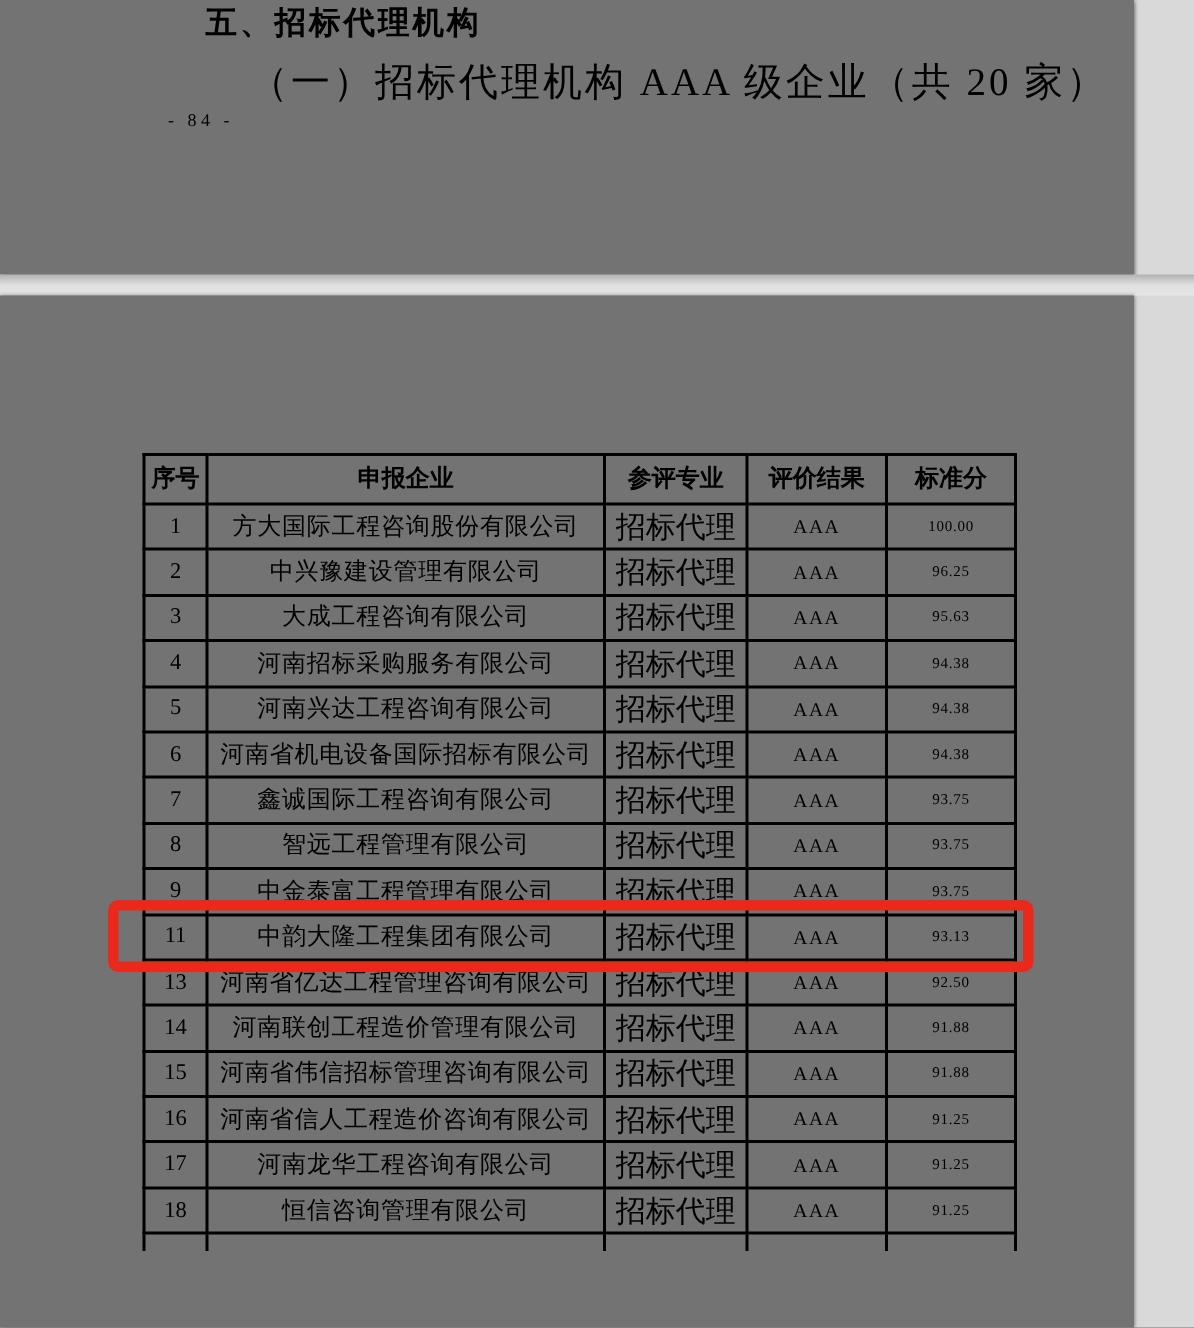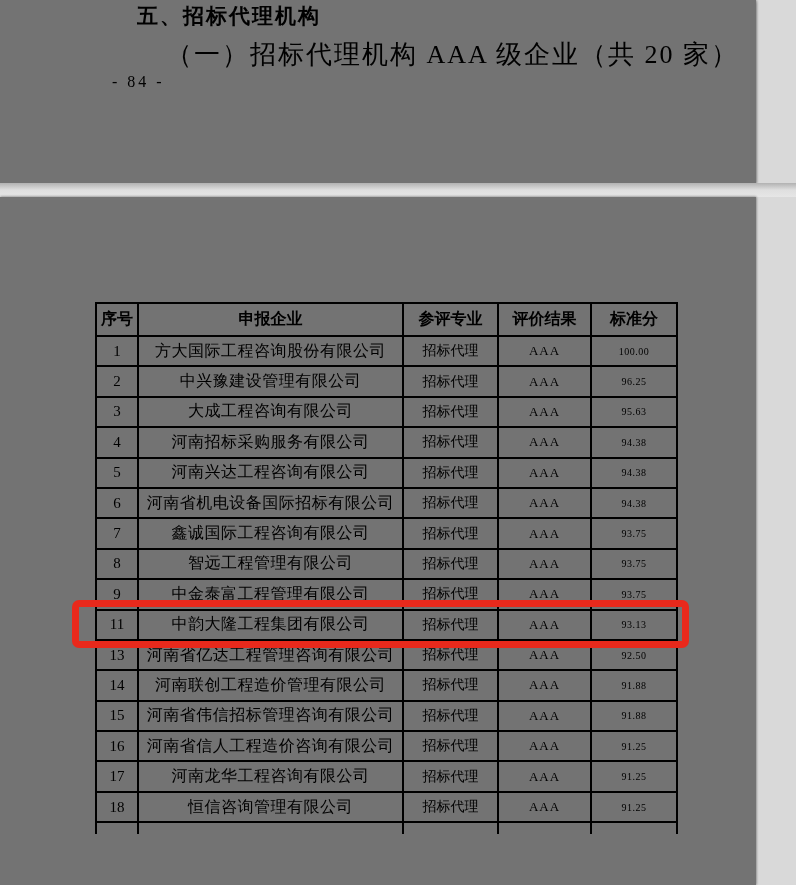--- a/index.html
+++ b/index.html
@@ -32,21 +32,21 @@
     font-weight: bold; font-size: 21px; line-height: 26px;
     letter-spacing: 2px; white-space: nowrap;
   }
   .subheading {
     position: absolute; left: 146px; top: 43px;
     font-size: 26px; line-height: 24px;
     letter-spacing: 2px; white-space: nowrap; margin-left: 20px;
   }
   .page-number {
     position: absolute; left: 112px; top: 73px;
-    font-size: 16px; letter-spacing: 3px; white-space: nowrap;
+    font-size: 12px; letter-spacing: 3px; white-space: nowrap;
   }
 
   table.ranking {
     position: absolute; left: 95px; top: 105px;
     border-collapse: collapse;
     table-layout: fixed;
     width: 581px;
   }
   table.ranking th, table.ranking td {
     border: 2px solid #000;
@@ -57,21 +57,21 @@
     white-space: nowrap;
   }
   table.ranking thead tr { height: 33px; }
   table.ranking tbody tr { height: 30.4px; }
   table.ranking th {
     font-family: "Liberation Sans", "DejaVu Sans", sans-serif;
     font-weight: bold; font-size: 16px;
   }
   td.col-no    { font-size: 15px; }
   td.col-company { font-size: 16px; letter-spacing: 0.5px; }
-  td.col-specialty { font-size: 14px; }
+  td.col-specialty { font-size: 20px; }
   td.col-result { font-size: 13px; letter-spacing: 1px; }
   td.col-score { font-size: 10px; letter-spacing: 0.5px; }
   tr.filler td { border-bottom: none; }
 
   #highlight-box {
     position: absolute;
     left: 72px; top: 600px;
     width: 603px; height: 34px;     
     border: 7px solid #e8291c;
     border-radius: 7px;

